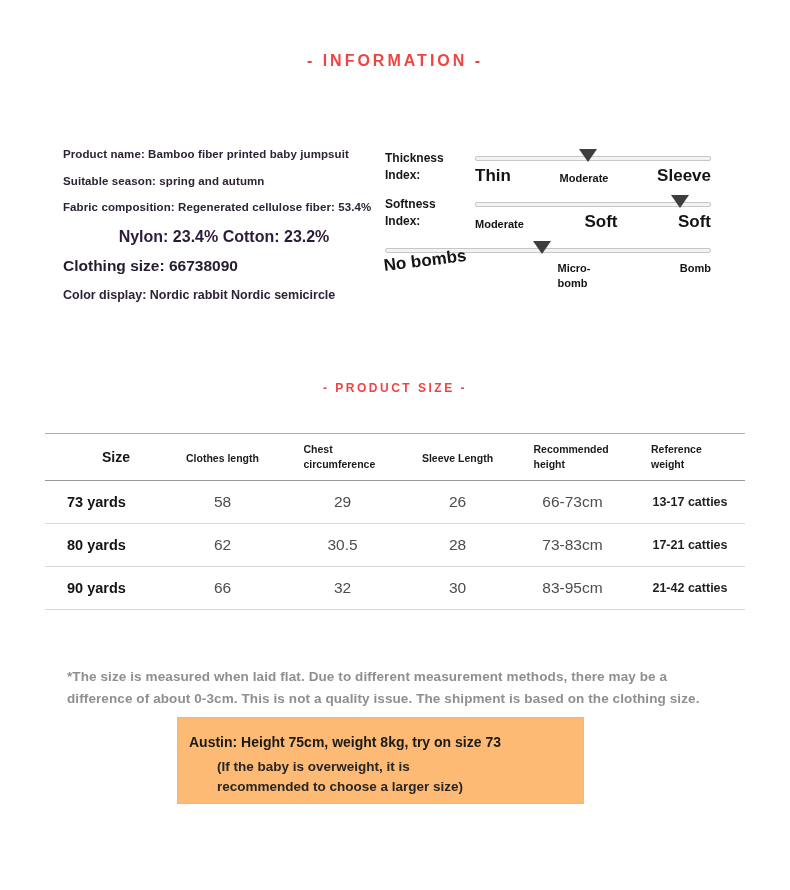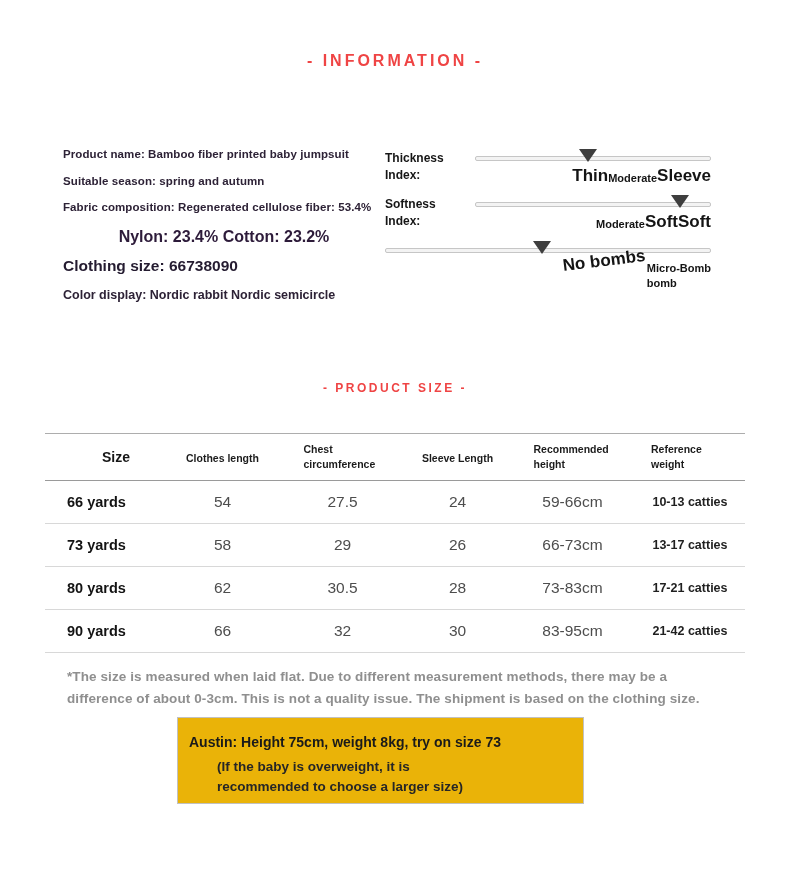--- a/index.html
+++ b/index.html
@@ -20,42 +20,42 @@
   .p-clsize { font-size:15.5px; font-weight:bold; color:#241b30; margin-bottom:13px; }
   .p-color { font-size:12.5px; font-weight:bold; color:#2d2236; }
 
   
   .info-right { width:326px; padding-top:1px; }
   .idx-row { display:flex; margin-bottom:9px;gap:12px; }
   .idx-label { width:78px; font-size:12px; font-weight:bold; line-height:1.45; white-space:pre-line; color:#161616; padding-top:1px; }
   .idx-body { flex:1; }
   .track { position:relative; height:5px; margin-top:7px; background:#f3f3f3; border:1px solid #c6c6c6; border-radius:2px; }
   .tri { position:absolute; top:-8px; width:0; height:0; border-left:9px solid transparent; border-right:9px solid transparent; border-top:13px solid #3e3e3e; transform:translateX(-50%); }
-  .opts { display:flex; justify-content:flex-end; align-items:flex-start; margin-top:5px; }
+  .opts { display:flex; justify-content:space-between; align-items:flex-start; margin-top:5px; }
   .opt { color:#141414; white-space:pre-line; }
   .opt-lg { font-size:17px; font-weight:bold; }
   .opt-sm { font-size:11px; font-weight:bold; padding-top:5px; line-height:1.35; }
   .opt-tilt { transform:rotate(-7deg); transform-origin:left bottom; }
   .row-elastic .opts { margin-top:3px; }
 
   
   .size-table { position:absolute; top:433px; left:45px; width:700px; border-collapse:collapse; border-top:1px solid #adadad; }
   .size-table thead th { border-bottom:1px solid #9a9a9a; height:47px; vertical-align:middle; font-weight:bold; }
   .size-table tbody td { border-bottom:1px solid #d8d8d8; height:43px; vertical-align:middle; }
   .col-size-h { text-align:center; padding-left:22px; font-size:14px; color:#161616; }
   .th-inner { display:inline-block; text-align:left; font-size:10.5px; line-height:1.45; color:#1c1c1c; max-width:78px; }
   .td-size { text-align:left; padding-left:22px; font-size:14.5px; font-weight:bold; color:#131313; }
   .td-val { text-align:center; font-size:15.5px; font-weight:normal; color:#4d4d4d; }
   .td-wt { text-align:center; font-size:12.5px; font-weight:bold; color:#1f1f1f; }
 
   
   .footnote { position:absolute; top:666px; left:67px; width:684px; font-size:13.5px; font-weight:bold; color:#8f8f8f; line-height:1.6; white-space:pre-line; letter-spacing:0.1px; }
 
   
-  .model-box { position:absolute; top:717px; left:177px; width:407px; height:87px; border:1px solid #c1c1c1; background:#eab308; padding:16px 10px 16px 11px; }
+  .model-box { position:absolute; top:717px; left:177px; width:407px; height:87px; border:1px solid #c1c1c1; background:#fdba74; padding:16px 10px 16px 11px; }
   .model-headline { font-size:14px; font-weight:bold; color:#1a1a1a; }
   .model-detail { margin:7px 0 0 28px; font-size:13.5px; font-weight:bold; color:#262626; line-height:1.45; white-space:pre-line; }
 </style>
 </head>
 <body>
 
 <div class="page">
 
   <div class="sec-title title-info">- INFORMATION -</div>
 
@@ -134,28 +134,20 @@
         <th class="col-size-h">Size</th>
         <th style="text-align:center"><span class="th-inner">Clothes length</span></th>
         <th style="text-align:center"><span class="th-inner">Chest circumference</span></th>
         <th style="text-align:center"><span class="th-inner">Sleeve Length</span></th>
         <th style="text-align:center"><span class="th-inner">Recommended height</span></th>
         <th style="text-align:center"><span class="th-inner">Reference weight</span></th>
       </tr>
     </thead>
     <tbody>
       <tr>
-        <td class="td-size">66 yards</td>
-        <td class="td-val">54</td>
-        <td class="td-val">27.5</td>
-        <td class="td-val">24</td>
-        <td class="td-val">59-66cm</td>
-        <td class="td-wt">10-13 catties</td>
-      </tr>
-      <tr>
         <td class="td-size">73 yards</td>
         <td class="td-val">58</td>
         <td class="td-val">29</td>
         <td class="td-val">26</td>
         <td class="td-val">66-73cm</td>
         <td class="td-wt">13-17 catties</td>
       </tr>
       <tr>
         <td class="td-size">80 yards</td>
         <td class="td-val">62</td>

